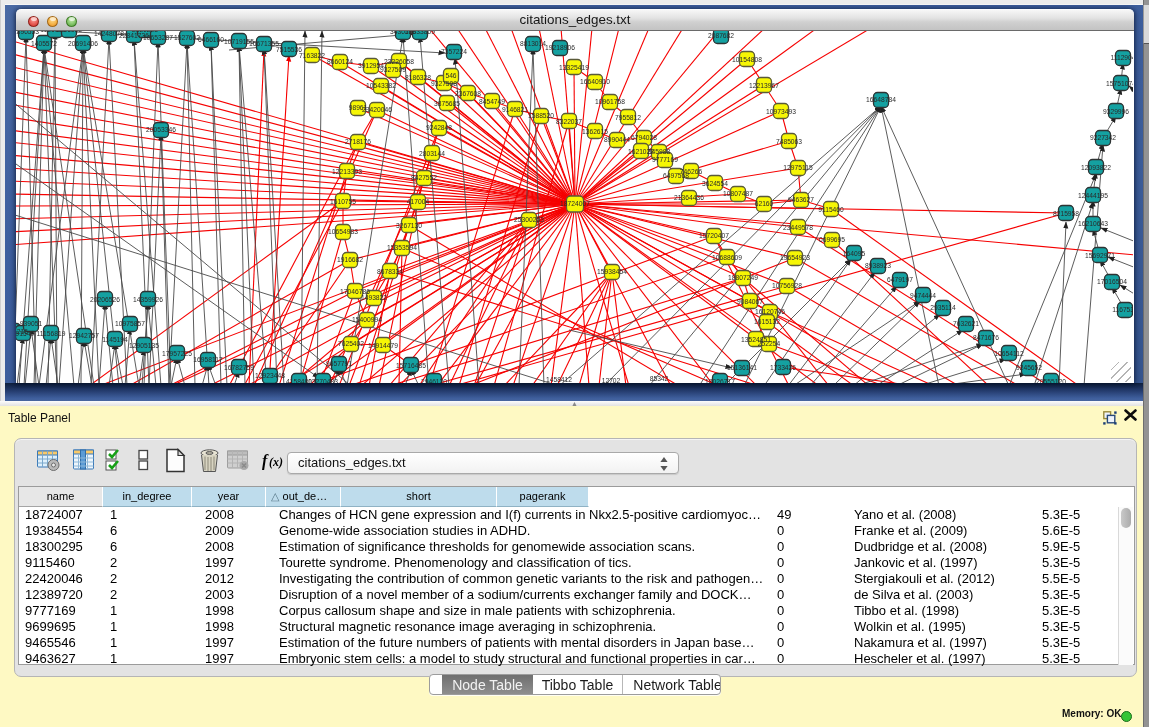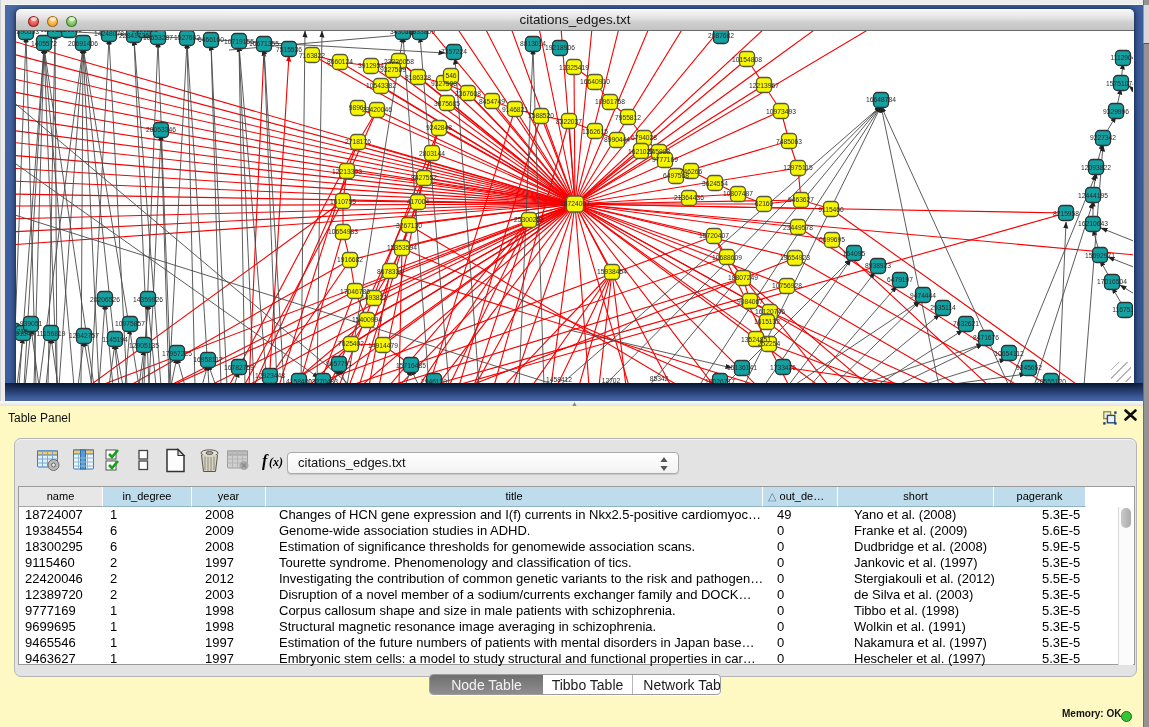--- a/index.html
+++ b/index.html
@@ -63,21 +63,21 @@
 .c0 { left:6px; } .c1 { left:91px; } .c2 { left:186px;text-align:right; } .c3 { left:260px; }
 .c4 { left:758px; } .c5 { left:835px; } .c6 { left:1023px; }
 #vscroll { position:absolute; right:1px; top:20px; width:15px; height:158px; background:#fbfbfb; border-left:1px solid #d9d9d9; }
 #vthumb { position:absolute; left:2px; top:1px; width:10px; height:20px; background:linear-gradient(90deg,#c9c9c9,#ababab); border-radius:6px; }
 
 
 #tabs { position:absolute; left:429px; top:273px; width:292px; height:21px; display:flex;
   border:1px solid #9c9c9c; border-radius:4px; background:#fff; overflow:hidden;
   box-shadow:0 1px 0 rgba(255,255,255,.8); font-size:14px; }
 #tabs div { text-align:center; line-height:20px; color:#1c1c1c; flex:none; }
-#tab1 { width:113px; background:linear-gradient(#6f6f6f,#8e8e8e); color:#f2f2f2 !important; }
+#tab1 { width:91px; background:linear-gradient(#6f6f6f,#8e8e8e); color:#f2f2f2 !important;margin-left:12px; }
 #tab2 { width:90px; border-right:1px solid #b7b7b7; }
 #tab3 { width:109px; }
 
 #memtxt { position:absolute; left:1062px; top:307px; font-size:10px; color:#111;font-weight:bold; }
 #memdot { position:absolute; left:1121px; top:310px; width:11px; height:11px; border-radius:50%;
   background:#35c535; border:1.5px solid #1b6b1b; }
 </style>
 </head>
 <body>
 <div id="desktop">
@@ -787,21 +787,20 @@
       <svg id="ddarrows" width="10" height="16" viewBox="0 0 10 16">
           <path d="M5 1l3.6 5H1.4z" fill="#555"></path>
           <path d="M5 15l3.6-5H1.4z" fill="#555"></path>
         </svg>
     </div>
     <div id="tbl">
       <div id="thead">
         <div class="th gray" style="width:84px;">name</div>
         <div class="th" style="width:89px;">in_degree</div>
         <div class="th" style="width:74px;">year</div>
-        <div class="th" style="width:497px;">title</div>
         <div class="th" style="width:75px;text-align:left;padding-left:5px;"><span style="color:#5a7a8a;">△</span> out_de…</div>
         <div class="th" style="width:156px;">short</div>
         <div class="th" style="width:92px;">pagerank</div>
       </div>
       <div id="rows">
           <div class="row" style="top:0px;">
             <span class="c0">18724007</span>
             <span class="c1">1</span>
             <span class="c2">2008</span>
             <span class="c3">Changes of HCN gene expression and I(f) currents in Nkx2.5-positive cardiomyoc…</span>
@@ -862,21 +861,21 @@
             <span class="c4">0</span>
             <span class="c5">Tibbo et al. (1998)</span>
             <span class="c6">5.3E-5</span>
           </div>
           <div class="row" style="top:112px;">
             <span class="c0">9699695</span>
             <span class="c1">1</span>
             <span class="c2">1998</span>
             <span class="c3">Structural magnetic resonance image averaging in schizophrenia.</span>
             <span class="c4">0</span>
-            <span class="c5">Wolkin et al. (1991)</span>
+            <span class="c5">Wolkin et al. (1995)</span>
             <span class="c6">5.3E-5</span>
           </div>
           <div class="row" style="top:128px;">
             <span class="c0">9465546</span>
             <span class="c1">1</span>
             <span class="c2">1997</span>
             <span class="c3">Estimation of the future numbers of patients with mental disorders in Japan base…</span>
             <span class="c4">0</span>
             <span class="c5">Nakamura et al. (1997)</span>
             <span class="c6">5.3E-5</span>

